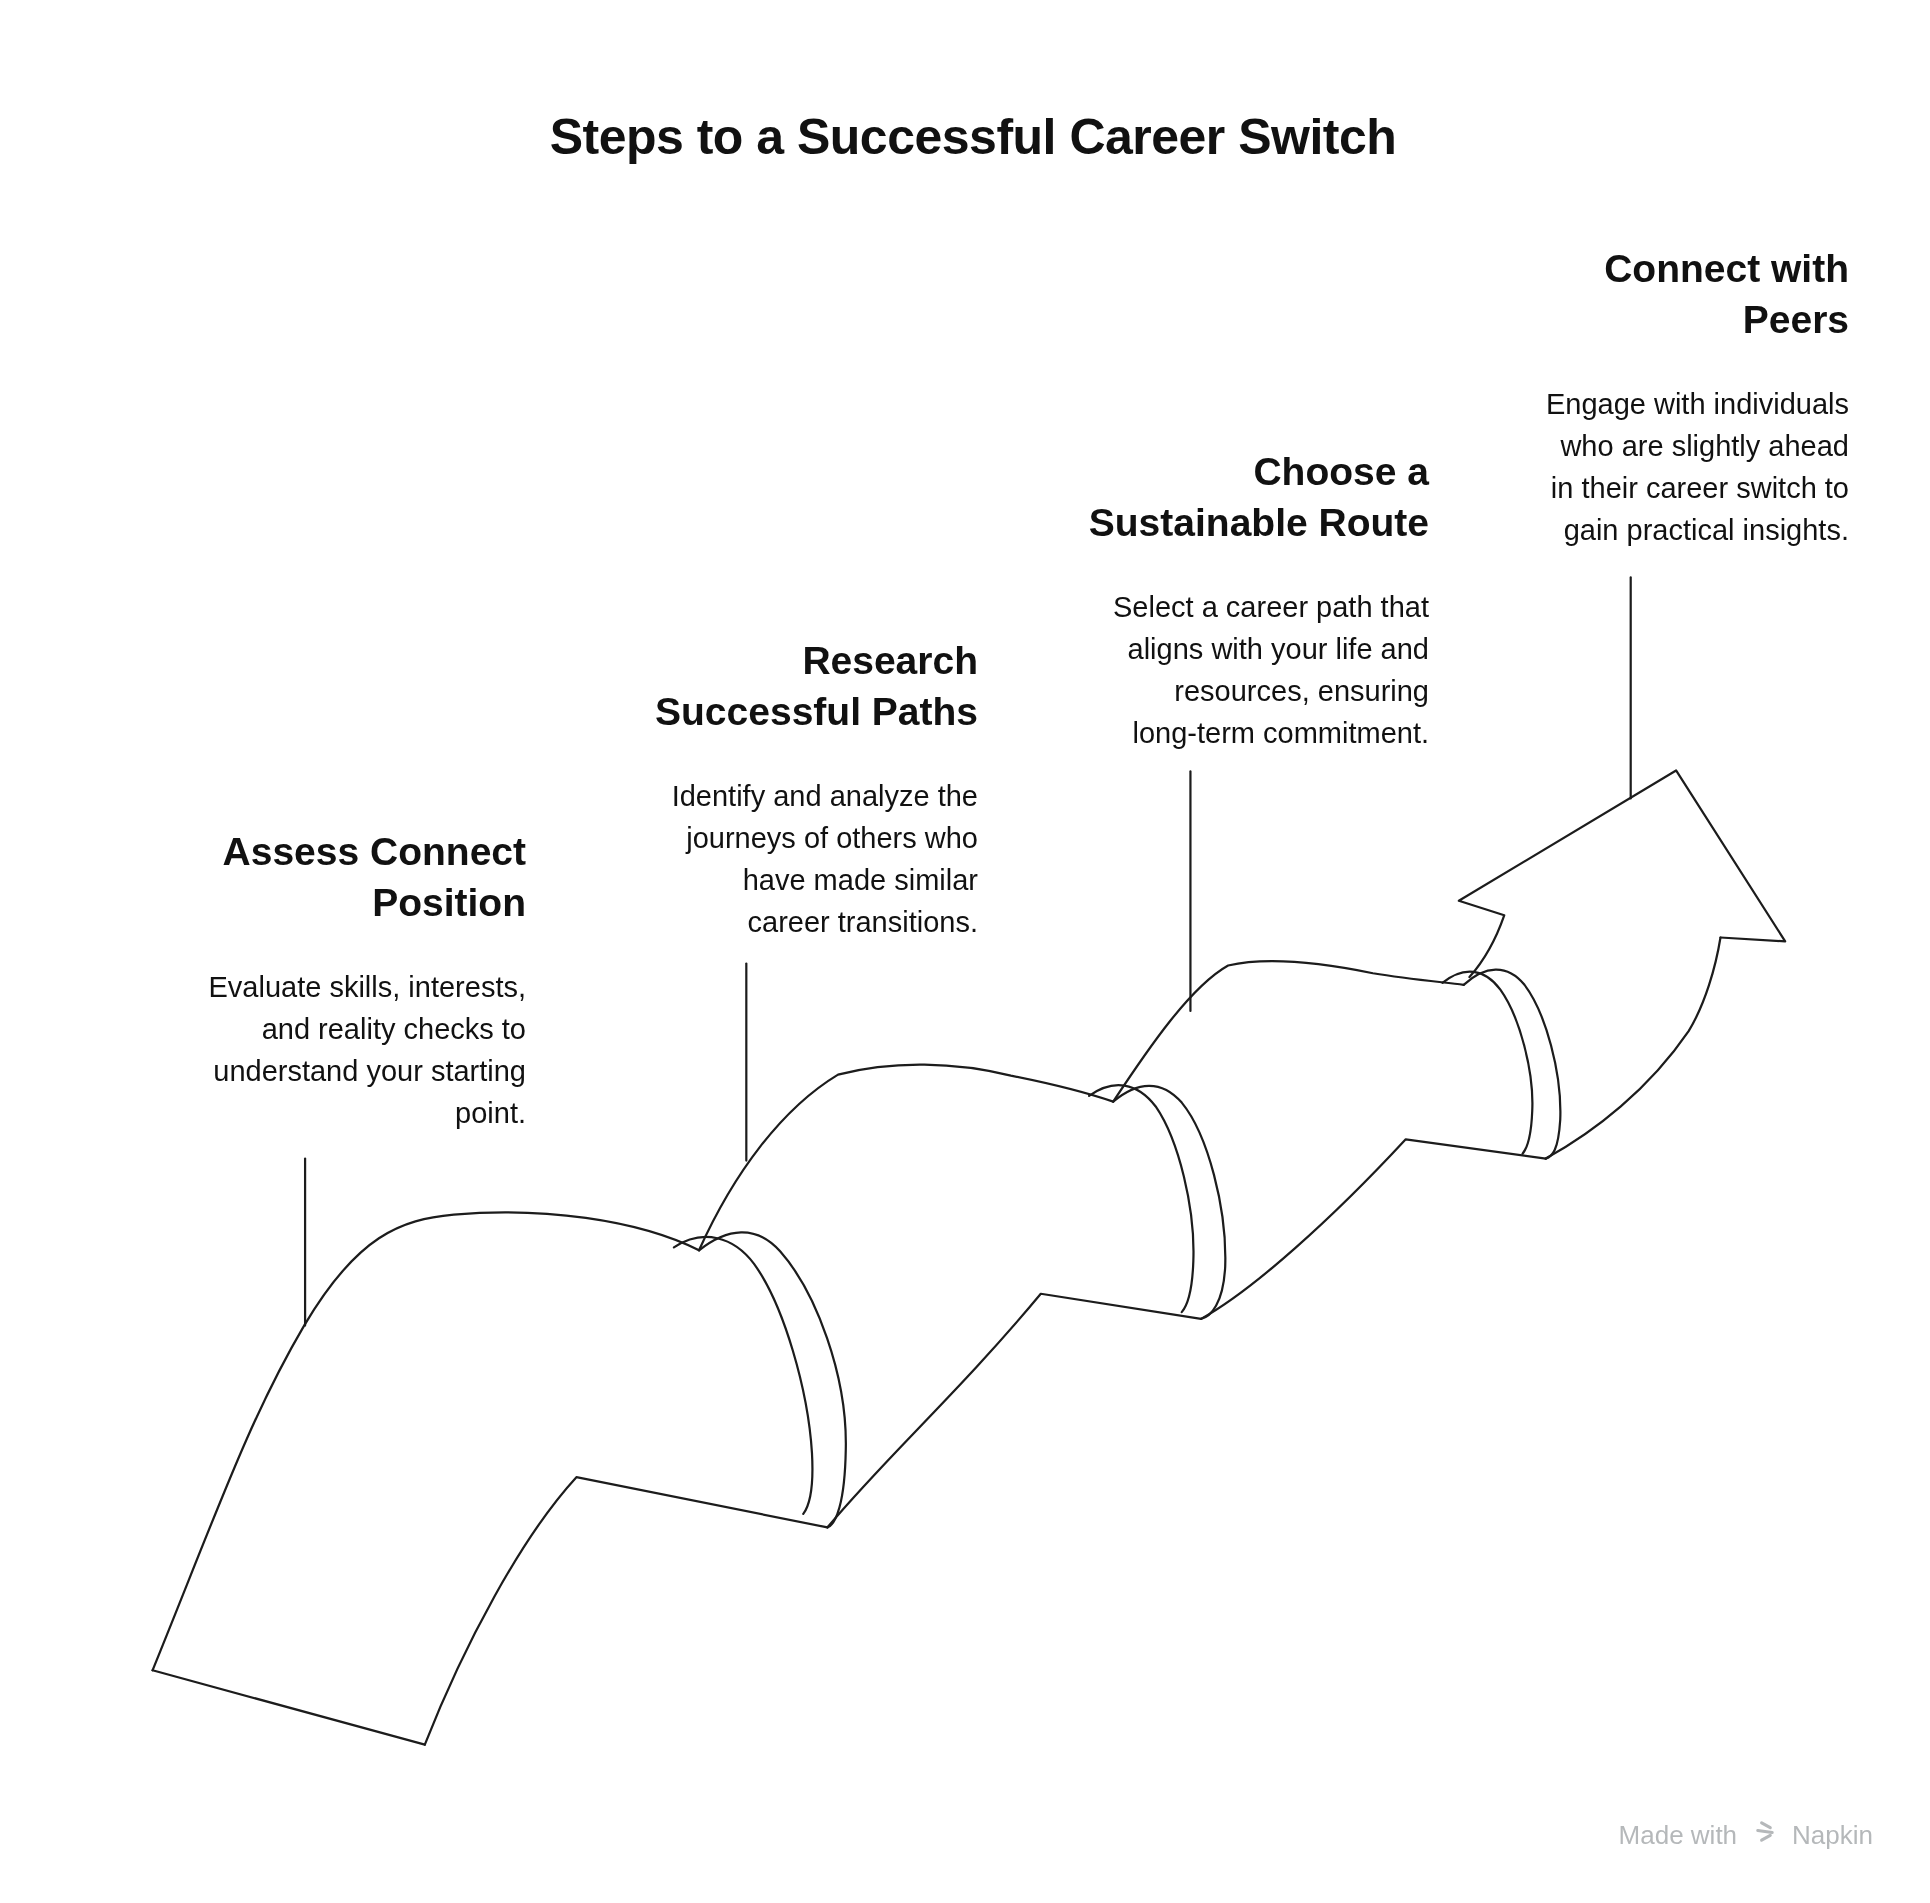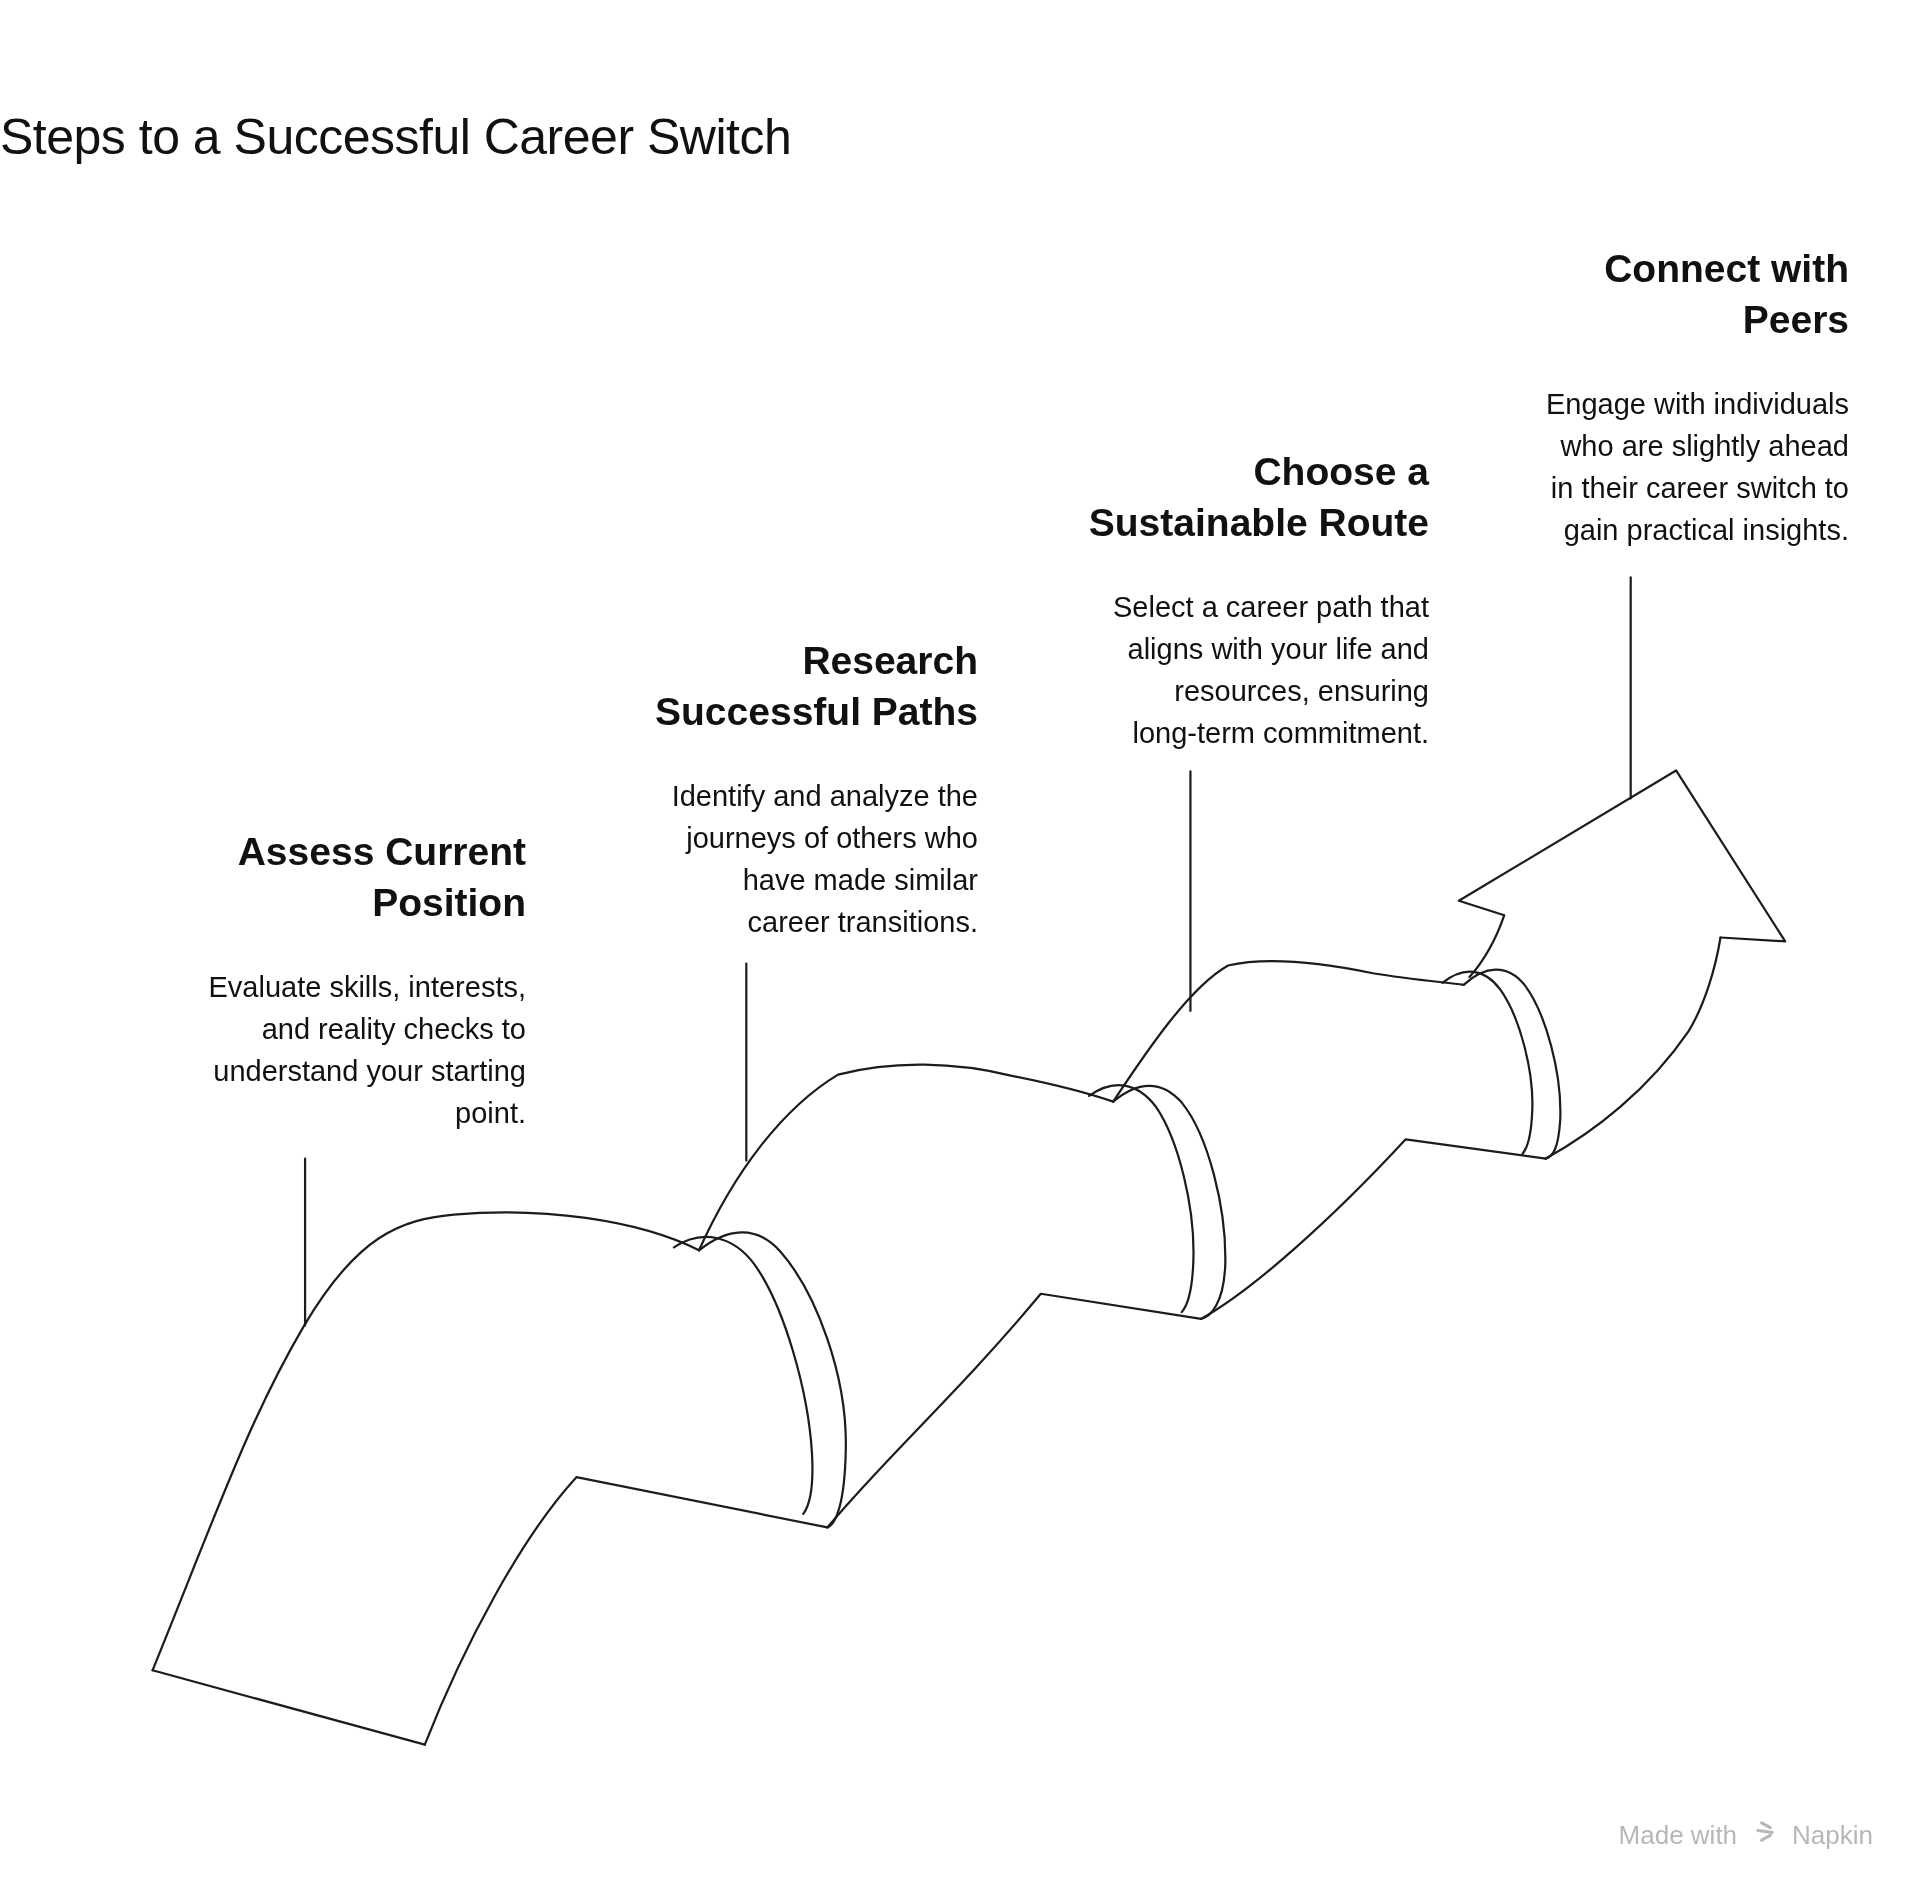--- a/index.html
+++ b/index.html
@@ -13,24 +13,24 @@
   .canvas{
     position:relative;
     width:1930px;height:1903px;
     background:var(--bg);
     overflow:hidden;
     font-family:"Liberation Sans","DejaVu Sans",sans-serif;
     color:var(--text);
   }
   .title{
     position:absolute;
-    left:0;right:0;top:108px;
-    text-align:left;
+    left:16px;right:0;top:108px;
+    text-align:center;
     font-size:50px;
-    font-weight:400;
+    font-weight:700;
     letter-spacing:-0.5px;
     color:var(--text);
   }
   .step-col{
     position:absolute;
     width:454px;
     text-align:right;
   }
   .step-heading{
     font-size:39px;
@@ -74,21 +74,21 @@
   .wm-icon{display:inline-block;}
 </style>
 </head>
 <body>
 
 <div class="canvas">
 
   <div class="title">Steps to a Successful Career Switch</div>
 
   <div class="step-col col-1">
-    <div class="step-heading">Assess Current
+    <div class="step-heading">Assess Connect
 Position</div>
     <div class="step-body">Evaluate skills, interests,
 and reality checks to
 understand your starting
 point.</div>
   </div>
 
   <div class="step-col col-3">
     <div class="step-heading">Choose a
 Sustainable Route</div>

